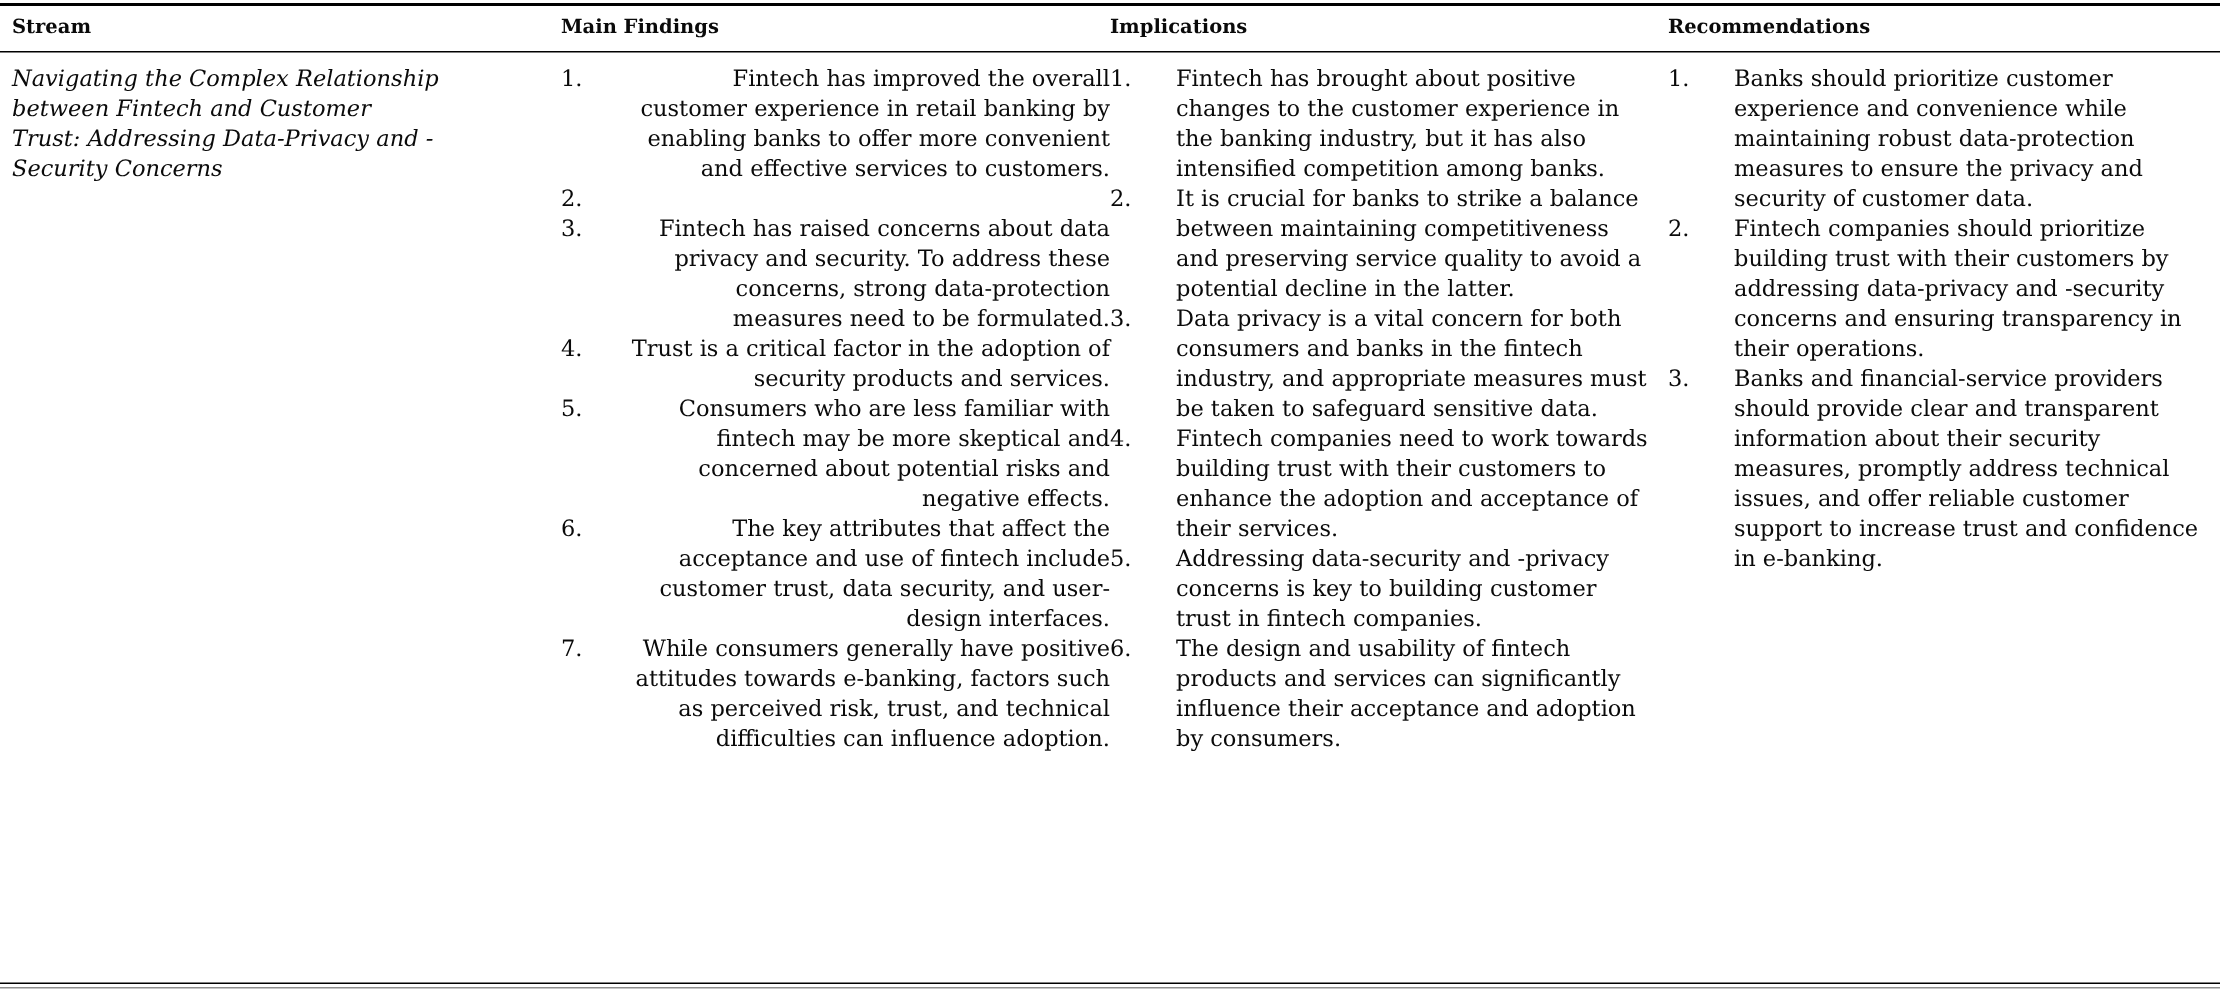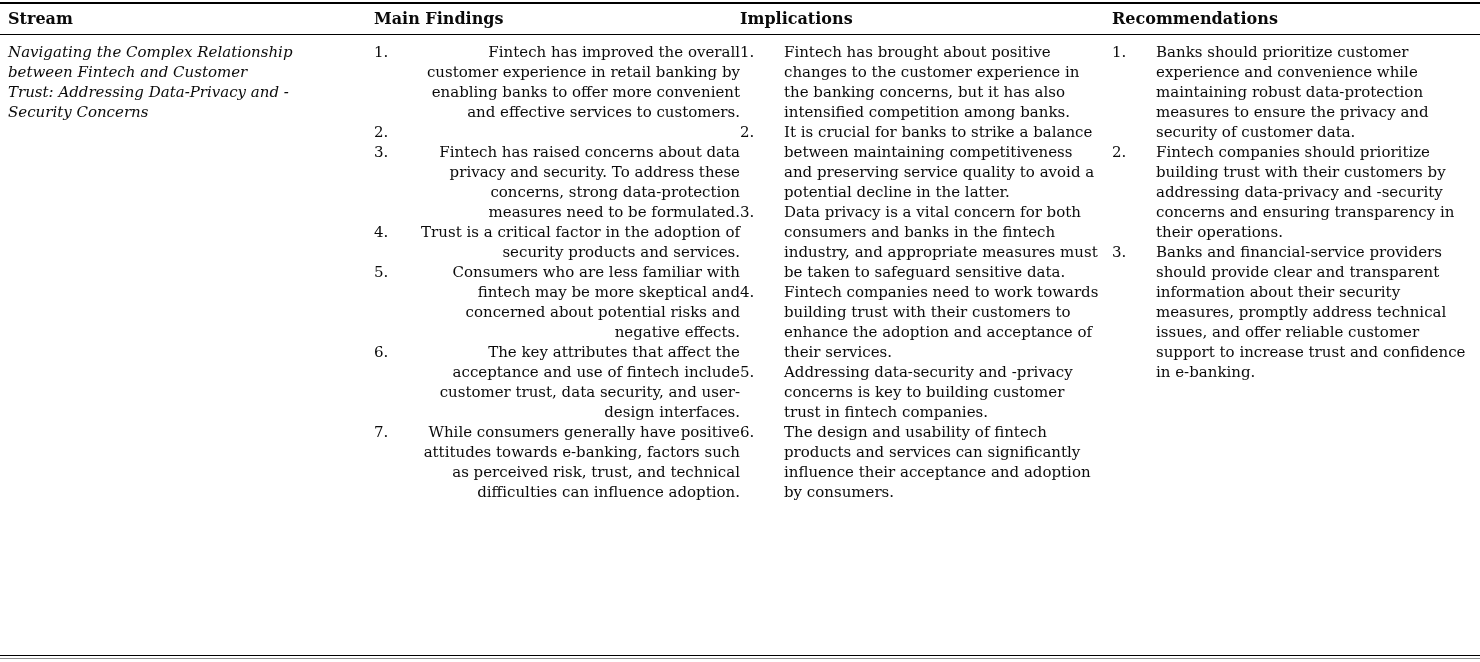--- a/index.html
+++ b/index.html
@@ -39,21 +39,21 @@
   }
   .grid {
     display: grid;
     grid-template-columns: 374px 366px 372px 368px;
     align-items: start;
   }
   .header-row { flex: 0 0 auto; }
   .body-row { flex: 1 1 auto; overflow: hidden; }
   .hcell {
     font-weight: bold;
-    font-size: 16px;
+    font-size: 13px;
     line-height: 20px;
     padding: 5px 6px 5px 0;
   }
   .hcell.c1 { padding-left: 8px; }
   .bcell {
     font-size: 15px;
     line-height: 20px;
     padding-top: 7px;
   }
   .bcell.c1 { padding-left: 8px; }
@@ -118,21 +118,21 @@
           <div class="txt">The key attributes that affect the acceptance and use of fintech include customer trust, data security, and user-design interfaces.</div>
         </div>
         <div class="li">
           <span class="num">7.</span>
           <div class="txt">While consumers generally have positive attitudes towards e-banking, factors such as perceived risk, trust, and technical difficulties can influence adoption.</div>
         </div>
       </div>
     <div class="bcell col-implications">
         <div class="li">
           <span class="num">1.</span>
-          <div class="txt">Fintech has brought about positive changes to the customer experience in the banking concerns, but it has also intensified competition among banks.</div>
+          <div class="txt">Fintech has brought about positive changes to the customer experience in the banking industry, but it has also intensified competition among banks.</div>
         </div>
         <div class="li">
           <span class="num">2.</span>
           <div class="txt">It is crucial for banks to strike a balance between maintaining competitiveness and preserving service quality to avoid a potential decline in the latter.</div>
         </div>
         <div class="li">
           <span class="num">3.</span>
           <div class="txt">Data privacy is a vital concern for both consumers and banks in the fintech industry, and appropriate measures must be taken to safeguard sensitive data.</div>
         </div>
         <div class="li">

